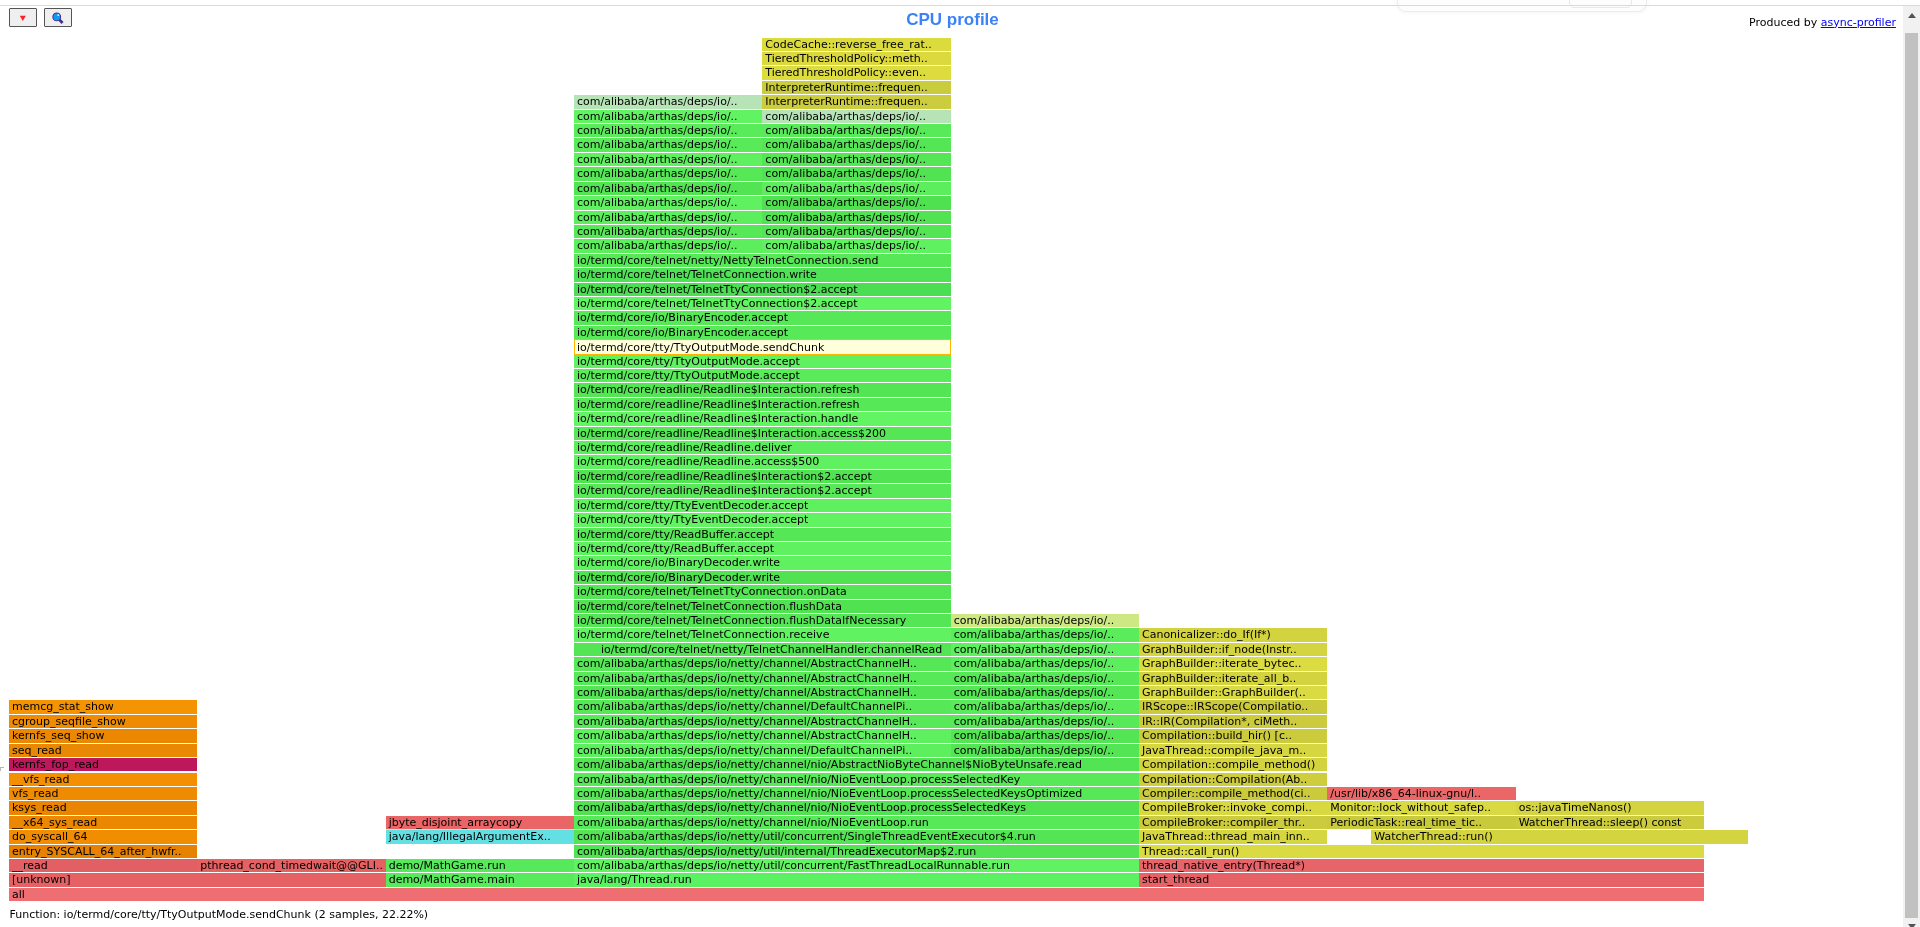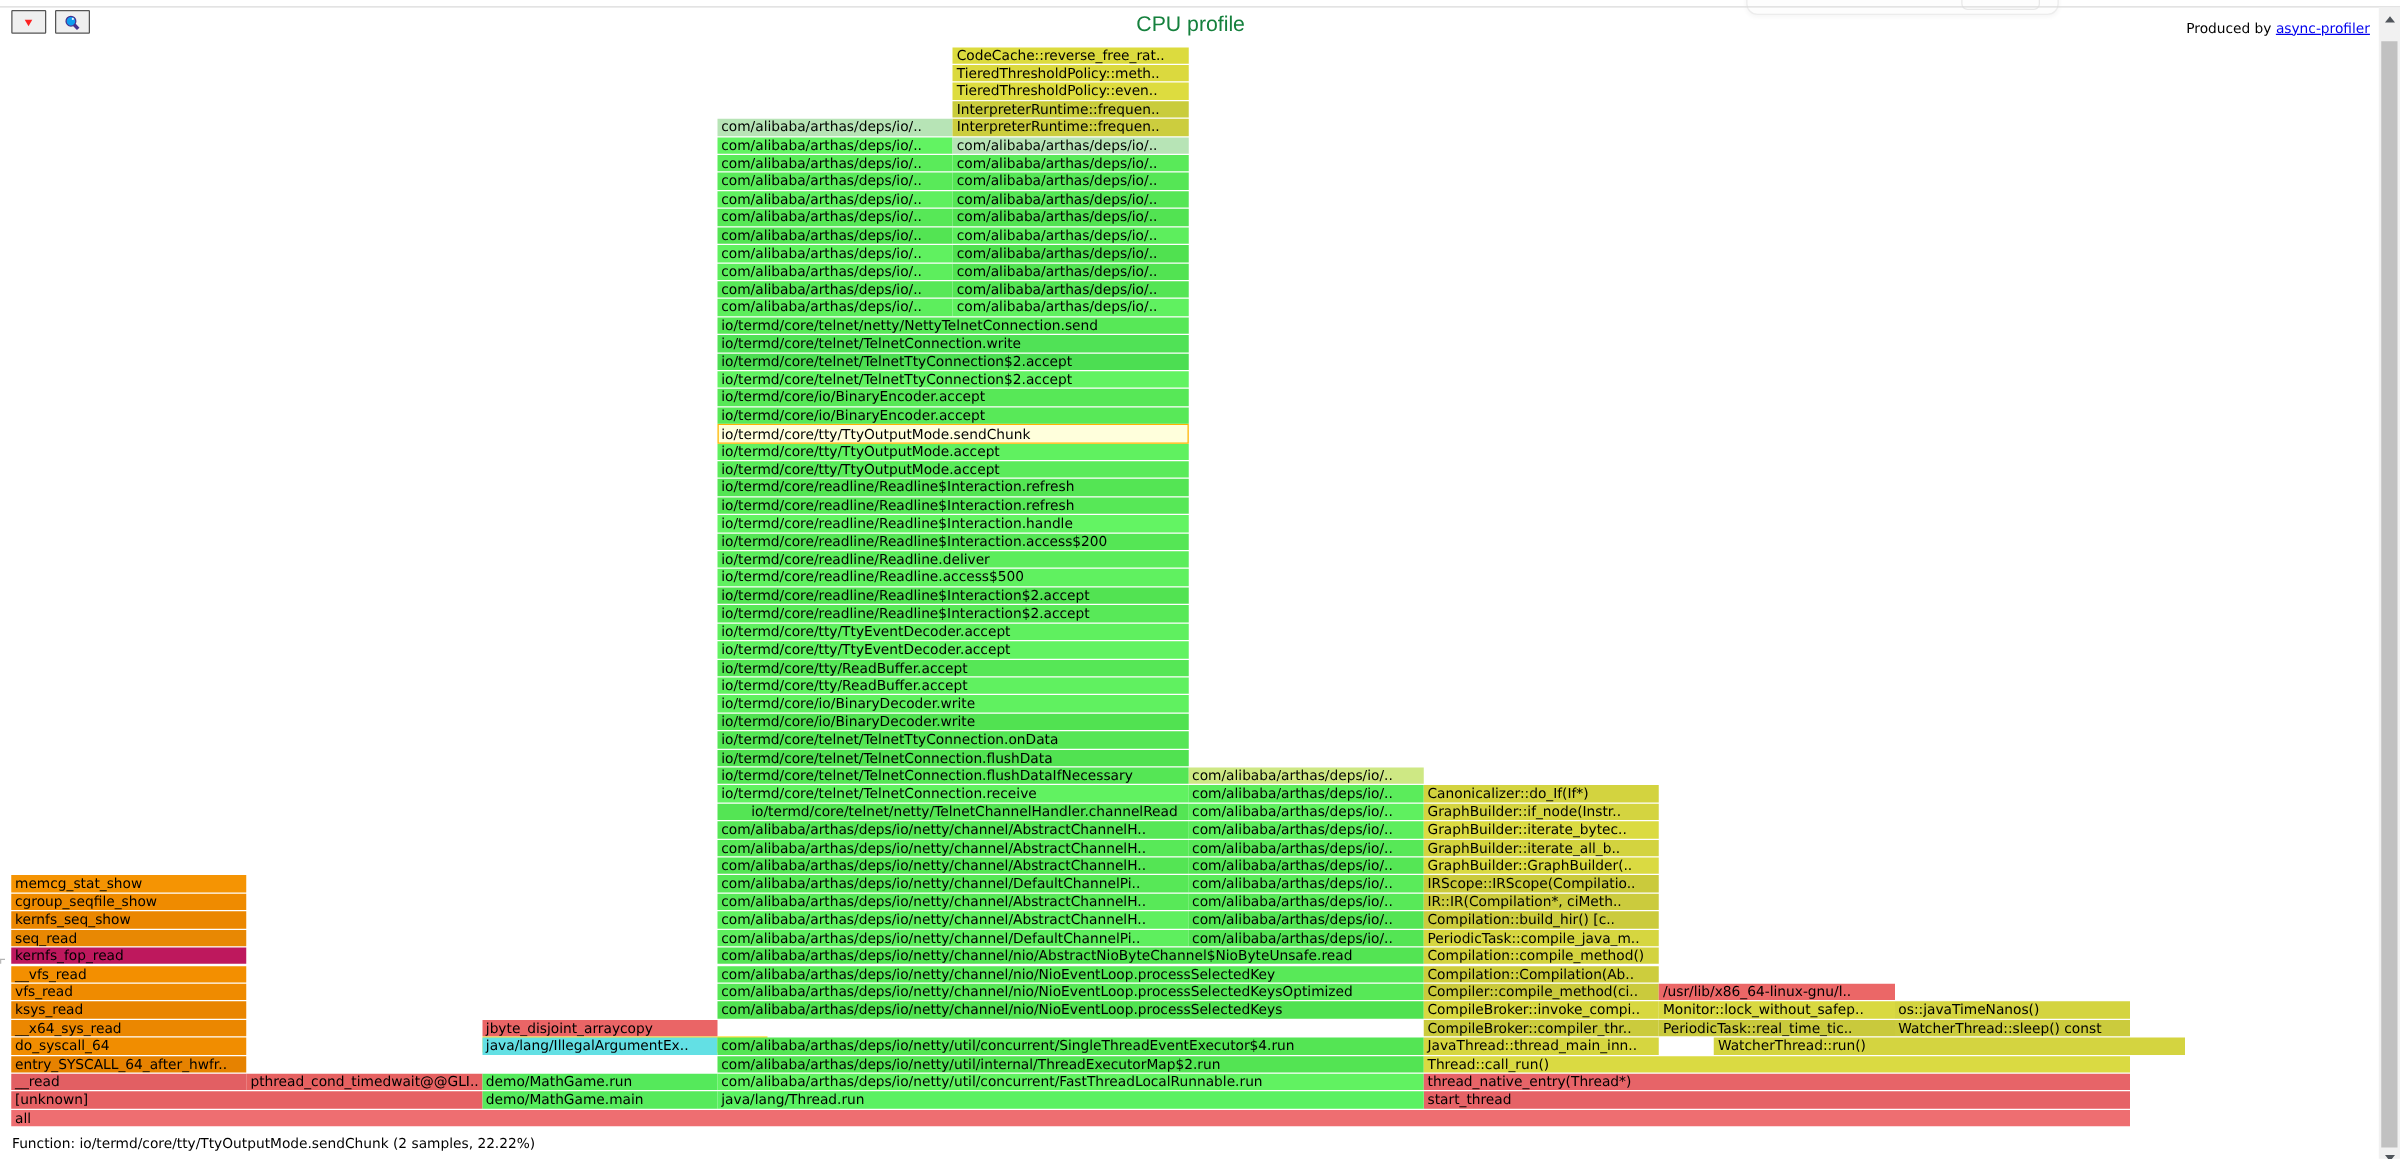--- a/index.html
+++ b/index.html
@@ -18,21 +18,21 @@
                    box-sizing:border-box; }
 
   .tbtn { position:absolute; top:8px; width:28px; height:19px;
           background:#efefef; border:1px solid #555; border-radius:1px;
           box-sizing:border-box; padding:0; cursor:pointer;
           display:flex; align-items:center; justify-content:center; line-height:1; }
   #btn-reverse { left:9px; }
   #btn-search  { left:44px; }
 
   #title { position:absolute; left:0; top:10px; width:1905px; text-align:center;
-           font-family:"Liberation Sans", sans-serif; font-size:17px; color:#15803d; }
+           font-family:"Liberation Sans", sans-serif; font-size:17px; color:#3b82f6;font-weight:bold; }
   #credit { position:absolute; left:1749px; top:15.6px;
             font-family:"DejaVu Sans", sans-serif; font-size:11px; color:#000;
             white-space:nowrap; }
   #credit a { color:#0000ee; }
 
   #canvas { position:absolute; left:0; top:0; width:1905px; height:902px; }
   .fr { position:absolute; box-sizing:border-box; overflow:hidden;
         font-size:11px; color:#000; white-space:nowrap;
         padding-left:3px; cursor:pointer; }
 
@@ -97,20 +97,21 @@
     <div class="fr" style="left: 9px; width: 188.333px; top: 729.28px; height: 13.4px; background: rgb(235, 135, 0); line-height: 13.8px;">kernfs_seq_show</div>
     <div class="fr" style="left: 9px; width: 188.333px; top: 714.87px; height: 13.4px; background: rgb(239, 139, 0); line-height: 13.8px;">cgroup_seqfile_show</div>
     <div class="fr" style="left: 9px; width: 188.333px; top: 700.46px; height: 13.4px; background: rgb(245, 148, 3); line-height: 13.8px;">memcg_stat_show</div>
     <div class="fr" style="left: 385.667px; width: 188.333px; top: 858.97px; height: 13.4px; background: rgb(85, 233, 91); line-height: 13.8px;">demo/MathGame.run</div>
     <div class="fr" style="left: 385.667px; width: 228px; top: 829px; height: 13.4px; background: #fde047; line-height: 13.8px;">demo/MathGame.primeFactors</div>
     <div class="fr" style="left: 385.667px; width: 188.333px; top: 830.15px; height: 13.4px; background: rgb(99, 224, 228); line-height: 13.8px;">java/lang/IllegalArgumentEx..</div>
     <div class="fr" style="left: 385.667px; width: 188.333px; top: 815.74px; height: 13.4px; background: rgb(234, 101, 102); line-height: 13.8px;">jbyte_disjoint_arraycopy</div>
     <div class="fr" style="left: 574px; width: 565px; top: 858.97px; height: 13.4px; background: rgb(97, 242, 97); line-height: 13.8px;">com/alibaba/arthas/deps/io/netty/util/concurrent/FastThreadLocalRunnable.run</div>
     <div class="fr" style="left: 574px; width: 565px; top: 844.56px; height: 13.4px; background: rgb(83, 228, 83); line-height: 13.8px;">com/alibaba/arthas/deps/io/netty/util/internal/ThreadExecutorMap$2.run</div>
     <div class="fr" style="left: 574px; width: 565px; top: 830.15px; height: 13.4px; background: rgb(84, 229, 84); line-height: 13.8px;">com/alibaba/arthas/deps/io/netty/util/concurrent/SingleThreadEventExecutor$4.run</div>
+    <div class="fr" style="left: 574px; width: 565px; top: 815.74px; height: 13.4px; background: rgb(88, 233, 88); line-height: 13.8px;">com/alibaba/arthas/deps/io/netty/channel/nio/NioEventLoop.run</div>
     <div class="fr" style="left: 574px; width: 565px; top: 801.33px; height: 13.4px; background: rgb(81, 226, 81); line-height: 13.8px;">com/alibaba/arthas/deps/io/netty/channel/nio/NioEventLoop.processSelectedKeys</div>
     <div class="fr" style="left: 574px; width: 565px; top: 786.92px; height: 13.4px; background: rgb(87, 232, 87); line-height: 13.8px;">com/alibaba/arthas/deps/io/netty/channel/nio/NioEventLoop.processSelectedKeysOptimized</div>
     <div class="fr" style="left: 574px; width: 565px; top: 772.51px; height: 13.4px; background: rgb(88, 233, 88); line-height: 13.8px;">com/alibaba/arthas/deps/io/netty/channel/nio/NioEventLoop.processSelectedKey</div>
     <div class="fr" style="left: 574px; width: 565px; top: 758.1px; height: 13.4px; background: rgb(83, 228, 83); line-height: 13.8px;">com/alibaba/arthas/deps/io/netty/channel/nio/AbstractNioByteChannel$NioByteUnsafe.read</div>
     <div class="fr" style="left: 574px; width: 376.667px; top: 743.69px; height: 13.4px; background: rgb(94, 239, 94); line-height: 13.8px;">com/alibaba/arthas/deps/io/netty/channel/DefaultChannelPi..</div>
     <div class="fr" style="left: 574px; width: 376.667px; top: 729.28px; height: 13.4px; background: rgb(95, 240, 95); line-height: 13.8px;">com/alibaba/arthas/deps/io/netty/channel/AbstractChannelH..</div>
     <div class="fr" style="left: 574px; width: 376.667px; top: 714.87px; height: 13.4px; background: rgb(88, 233, 88); line-height: 13.8px;">com/alibaba/arthas/deps/io/netty/channel/AbstractChannelH..</div>
     <div class="fr" style="left: 574px; width: 376.667px; top: 700.46px; height: 13.4px; background: rgb(87, 232, 87); line-height: 13.8px;">com/alibaba/arthas/deps/io/netty/channel/DefaultChannelPi..</div>
     <div class="fr" style="left: 574px; width: 376.667px; top: 686.05px; height: 13.4px; background: rgb(84, 229, 84); line-height: 13.8px;">com/alibaba/arthas/deps/io/netty/channel/AbstractChannelH..</div>
     <div class="fr" style="left: 574px; width: 376.667px; top: 671.64px; height: 13.4px; background: rgb(88, 233, 88); line-height: 13.8px;">com/alibaba/arthas/deps/io/netty/channel/AbstractChannelH..</div>
@@ -186,21 +187,21 @@
     <div class="fr" style="left: 1139px; width: 188.333px; top: 815.74px; height: 13.4px; background: rgb(203, 203, 61); line-height: 13.8px;">CompileBroker::compiler_thr..</div>
     <div class="fr" style="left: 1327.33px; width: 188.333px; top: 815.74px; height: 13.4px; background: rgb(201, 201, 60); line-height: 13.8px;">PeriodicTask::real_time_tic..</div>
     <div class="fr" style="left: 1515.67px; width: 188.333px; top: 815.74px; height: 13.4px; background: rgb(203, 203, 61); line-height: 13.8px;">WatcherThread::sleep() const</div>
     <div class="fr" style="left: 1139px; width: 188.333px; top: 801.33px; height: 13.4px; background: rgb(216, 216, 65); line-height: 13.8px;">CompileBroker::invoke_compi..</div>
     <div class="fr" style="left: 1327.33px; width: 188.333px; top: 801.33px; height: 13.4px; background: rgb(217, 217, 65); line-height: 13.8px;">Monitor::lock_without_safep..</div>
     <div class="fr" style="left: 1515.67px; width: 188.333px; top: 801.33px; height: 13.4px; background: rgb(212, 212, 64); line-height: 13.8px;">os::javaTimeNanos()</div>
     <div class="fr" style="left: 1139px; width: 188.333px; top: 786.92px; height: 13.4px; background: rgb(202, 202, 60); line-height: 13.8px;">Compiler::compile_method(ci..</div>
     <div class="fr" style="left: 1327.33px; width: 188.333px; top: 786.92px; height: 13.4px; background: rgb(235, 103, 103); line-height: 13.8px;">/usr/lib/x86_64-linux-gnu/l..</div>
     <div class="fr" style="left: 1139px; width: 188.333px; top: 772.51px; height: 13.4px; background: rgb(205, 205, 61); line-height: 13.8px;">Compilation::Compilation(Ab..</div>
     <div class="fr" style="left: 1139px; width: 188.333px; top: 758.1px; height: 13.4px; background: rgb(211, 211, 63); line-height: 13.8px;">Compilation::compile_method()</div>
-    <div class="fr" style="left: 1139px; width: 188.333px; top: 743.69px; height: 13.4px; background: rgb(214, 214, 64); line-height: 13.8px;">PeriodicTask::compile_java_m..</div>
+    <div class="fr" style="left: 1139px; width: 188.333px; top: 743.69px; height: 13.4px; background: rgb(214, 214, 64); line-height: 13.8px;">JavaThread::compile_java_m..</div>
     <div class="fr" style="left: 1139px; width: 188.333px; top: 729.28px; height: 13.4px; background: rgb(203, 203, 61); line-height: 13.8px;">Compilation::build_hir() [c..</div>
     <div class="fr" style="left: 1139px; width: 188.333px; top: 714.87px; height: 13.4px; background: rgb(203, 203, 61); line-height: 13.8px;">IR::IR(Compilation*, ciMeth..</div>
     <div class="fr" style="left: 1139px; width: 188.333px; top: 700.46px; height: 13.4px; background: rgb(202, 202, 60); line-height: 13.8px;">IRScope::IRScope(Compilatio..</div>
     <div class="fr" style="left: 1139px; width: 188.333px; top: 686.05px; height: 13.4px; background: rgb(218, 218, 66); line-height: 13.8px;">GraphBuilder::GraphBuilder(..</div>
     <div class="fr" style="left: 1139px; width: 188.333px; top: 671.64px; height: 13.4px; background: rgb(211, 211, 63); line-height: 13.8px;">GraphBuilder::iterate_all_b..</div>
     <div class="fr" style="left: 1139px; width: 188.333px; top: 657.23px; height: 13.4px; background: rgb(219, 219, 66); line-height: 13.8px;">GraphBuilder::iterate_bytec..</div>
     <div class="fr" style="left: 1139px; width: 188.333px; top: 642.82px; height: 13.4px; background: rgb(212, 212, 64); line-height: 13.8px;">GraphBuilder::if_node(Instr..</div>
     <div class="fr" style="left: 1139px; width: 188.333px; top: 628.41px; height: 13.4px; background: rgb(211, 211, 63); line-height: 13.8px;">Canonicalizer::do_If(If*)</div>
   </div>
 

